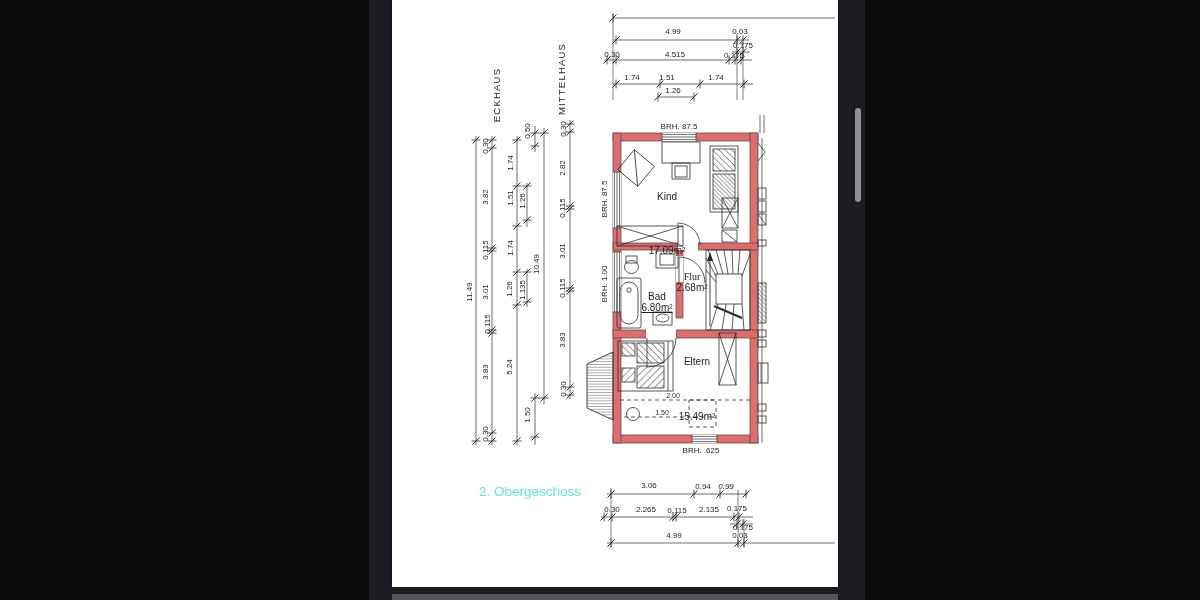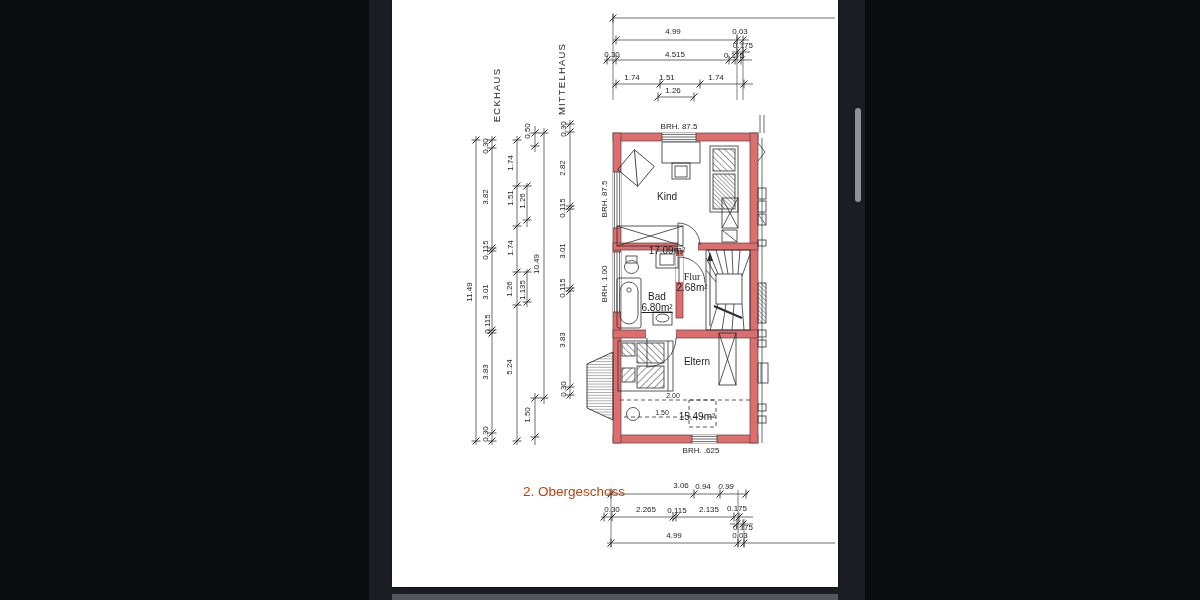--- a/index.html
+++ b/index.html
@@ -16,21 +16,21 @@
   #plan-svg{position:absolute;left:0;top:0;width:1200px;height:600px;}
   .lbl{position:absolute;white-space:nowrap;color:#1e1e1e;
        transform:translate(-50%,-50%);line-height:1;}
   .lbl.rot{transform:translate(-50%,-50%) rotate(-90deg);}
   .dim{font-size:8px;}
   .brh{font-size:8px;}
   .roof{font-size:7px;}
   .room-name{font-size:10px;}
   .room-area{font-size:10px;}
   .house{font-size:9.5px;letter-spacing:1.2px;}
-  #title{font-size:13.5px;color:#c2410c;margin-left:44px;}
+  #title{font-size:13.5px;color:#5eead4;}
 </style>
 </head>
 <body>
 
 <div id="stage">
   <div class="chrome" id="viewer-chrome" style="left: 353px; width: 496px; background: rgb(27, 29, 34);"></div>
   <div id="page" style="left: 376px; top: 0px; width: 446px; height: 587px; background: rgb(255, 255, 255);"></div>
   <div id="next-page" style="left: 376px; top: 594px; width: 446px; height: 6px; background: rgb(85, 87, 92);"></div>
   <svg id="plan-svg" viewBox="0 0 1200 600" xmlns="http://www.w3.org/2000/svg">
       <defs>
@@ -371,21 +371,21 @@
       <span class="lbl dim rot" style="left: 512px; top: 131px;">0.50</span>
       <span class="lbl dim rot" style="left: 512px; top: 415px;">1.50</span>
       <span class="lbl dim rot" style="left: 521px; top: 264px;">10.49</span>
       <span class="lbl dim rot" style="left: 548px; top: 129px;">0.30</span>
       <span class="lbl dim rot" style="left: 547px; top: 168px;">2.82</span>
       <span class="lbl dim rot" style="left: 547px; top: 208px;">0.115</span>
       <span class="lbl dim rot" style="left: 547px; top: 251px;">3.01</span>
       <span class="lbl dim rot" style="left: 547px; top: 288px;">0.115</span>
       <span class="lbl dim rot" style="left: 547px; top: 340px;">3.83</span>
       <span class="lbl dim rot" style="left: 548px; top: 389px;">0.30</span>
-      <span class="lbl dim" style="left: 633px; top: 486px; margin-left: 32px;">3.06</span>
+      <span class="lbl dim" style="left: 633px; top: 486px;">3.06</span>
       <span class="lbl dim" style="left: 687px; top: 487px;">0.94</span>
       <span class="lbl dim" style="left: 710px; top: 487px; font-style: italic;">0.99</span>
       <span class="lbl dim" style="left: 596px; top: 510px;">0.30</span>
       <span class="lbl dim" style="left: 630px; top: 510px;">2.265</span>
       <span class="lbl dim" style="left: 661px; top: 511px;">0.115</span>
       <span class="lbl dim" style="left: 693px; top: 510px; text-align: center;">2.135</span>
       <span class="lbl dim" style="left: 721px; top: 509px;">0.175</span>
       <span class="lbl dim" style="left: 727px; top: 528px;">0.175</span>
       <span class="lbl dim" style="left: 658px; top: 536px;">4.99</span>
       <span class="lbl dim" style="left: 724px; top: 536px;">0.03</span>

